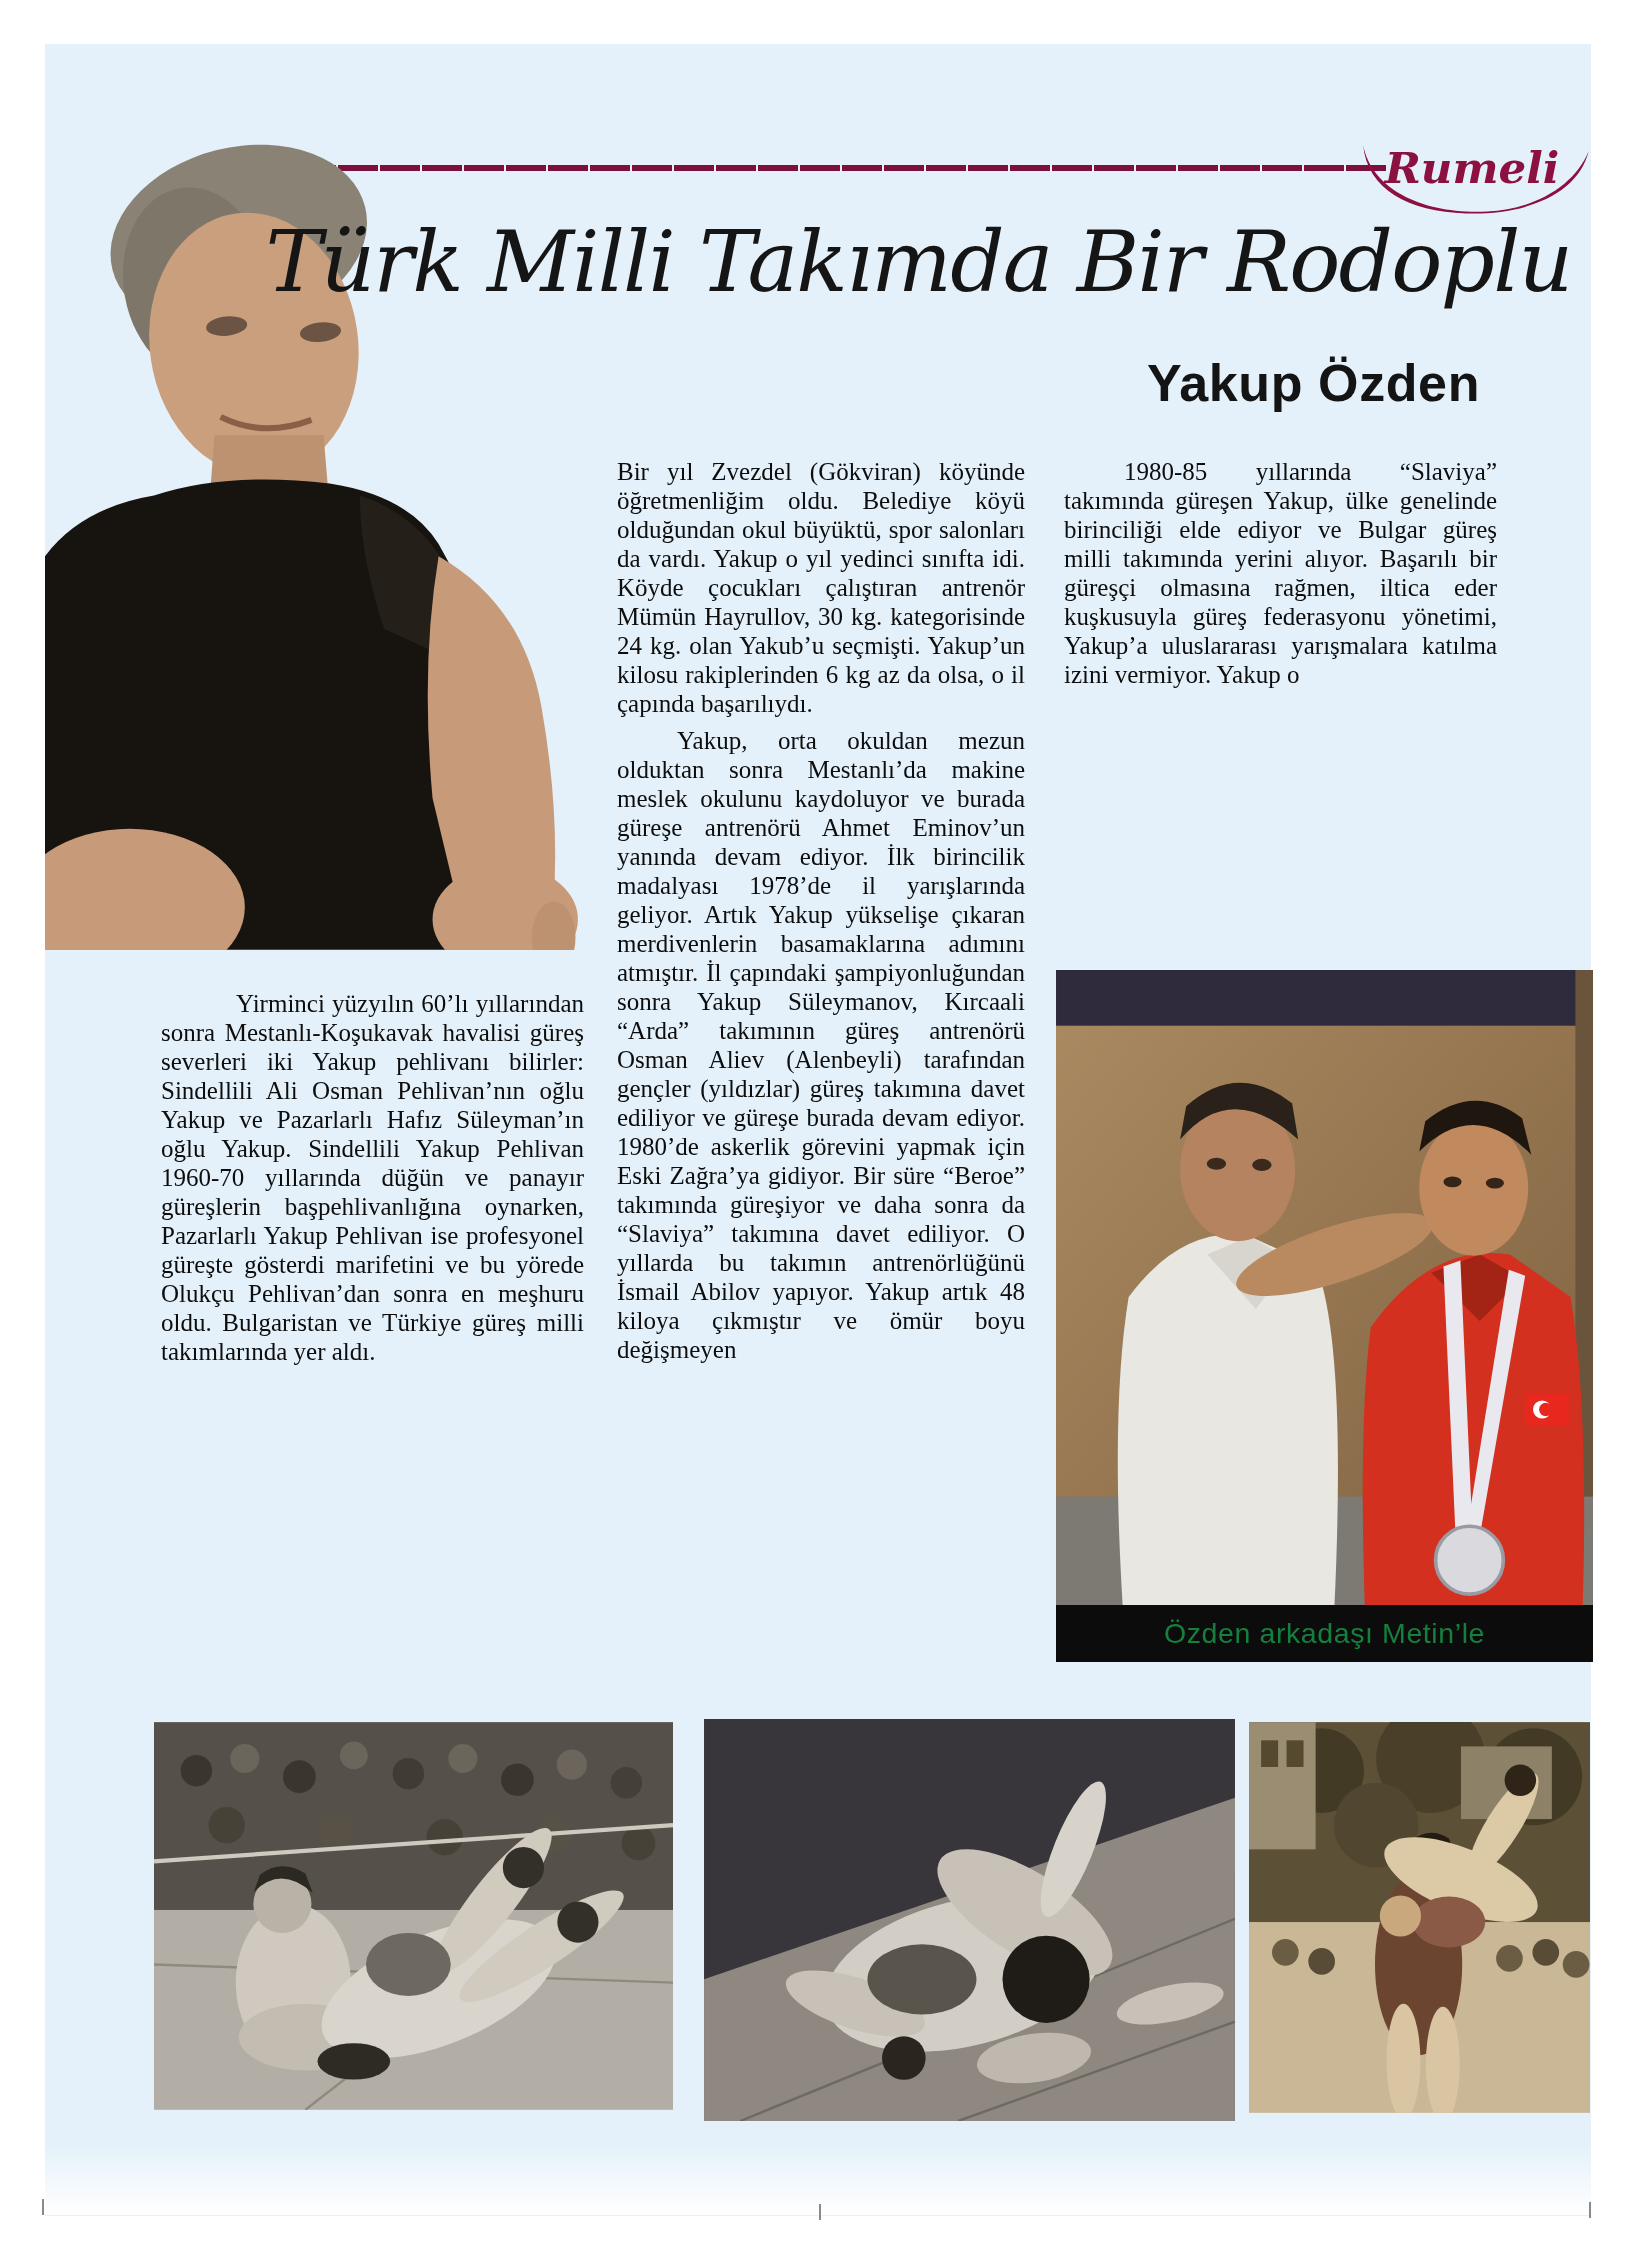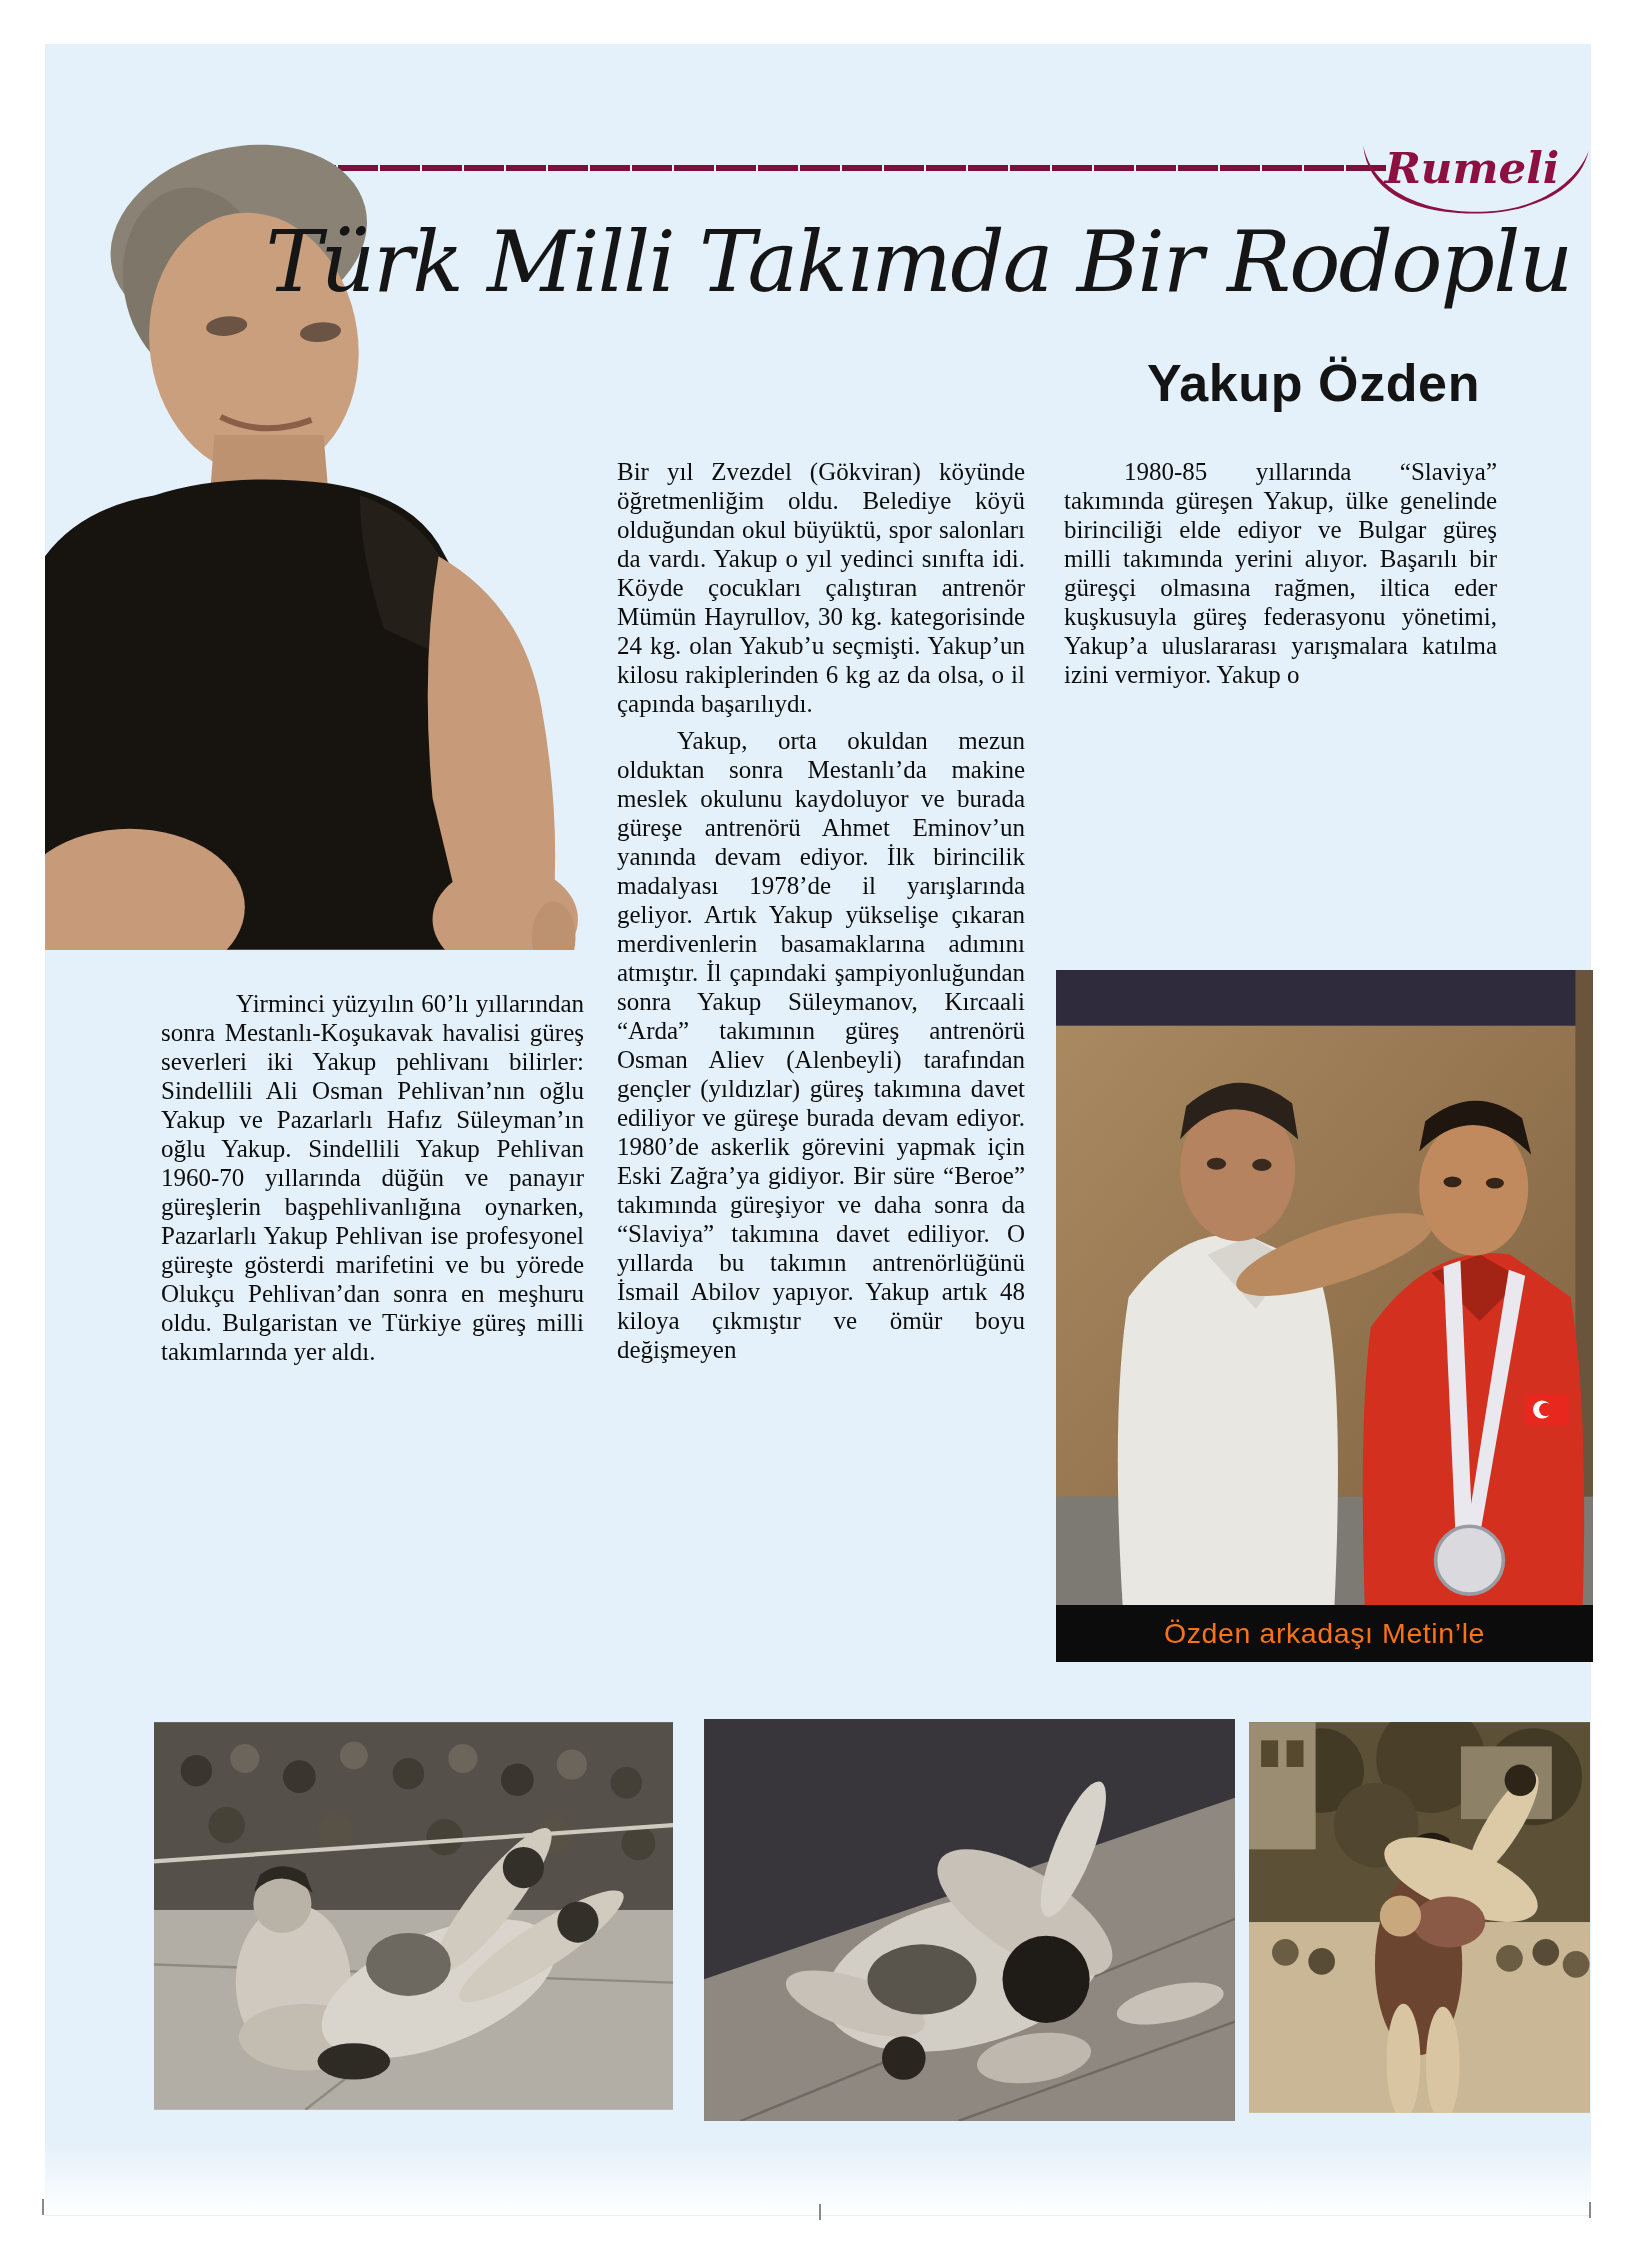--- a/index.html
+++ b/index.html
@@ -59,21 +59,21 @@
   .photo-color{
     position:absolute;left:1056px;top:970px;width:537px;height:692px;z-index:2;
     background:#8a6b49;
   }
   .photo-color svg{display:block;}
   .caption-bar{
     position:absolute;left:0;bottom:0;width:100%;height:57px;background:#0c0c0c;
     display:flex;align-items:center;justify-content:center;
   }
   .caption-bar span{
-    font-family:"Liberation Sans",sans-serif;font-size:28.5px;color:#f97316;
+    font-family:"Liberation Sans",sans-serif;font-size:28.5px;color:#15803d;
     letter-spacing:0.6px;
   }
   
   .bw{position:absolute;z-index:2;}
   .bw1{left:154px;top:1722px;width:519px;height:388px;}
   .bw2{left:704px;top:1719px;width:531px;height:402px;}
   .bw3{left:1249px;top:1722px;width:341px;height:391px;}
   
   .tick{position:absolute;width:1.8px;height:15.7px;background:#8a8a8a;z-index:6;}
   .tick-1{left:42px;top:2199px;}

